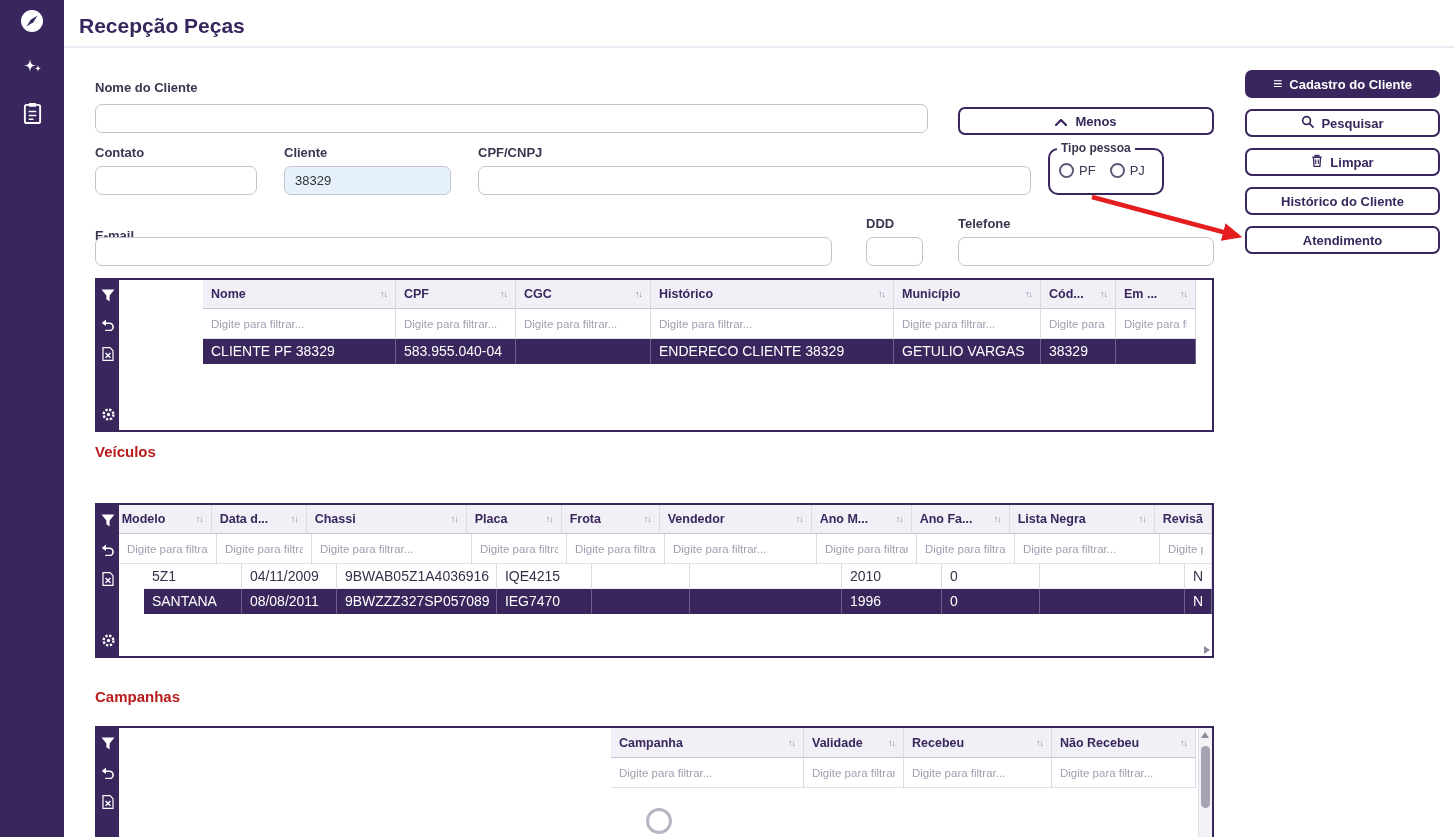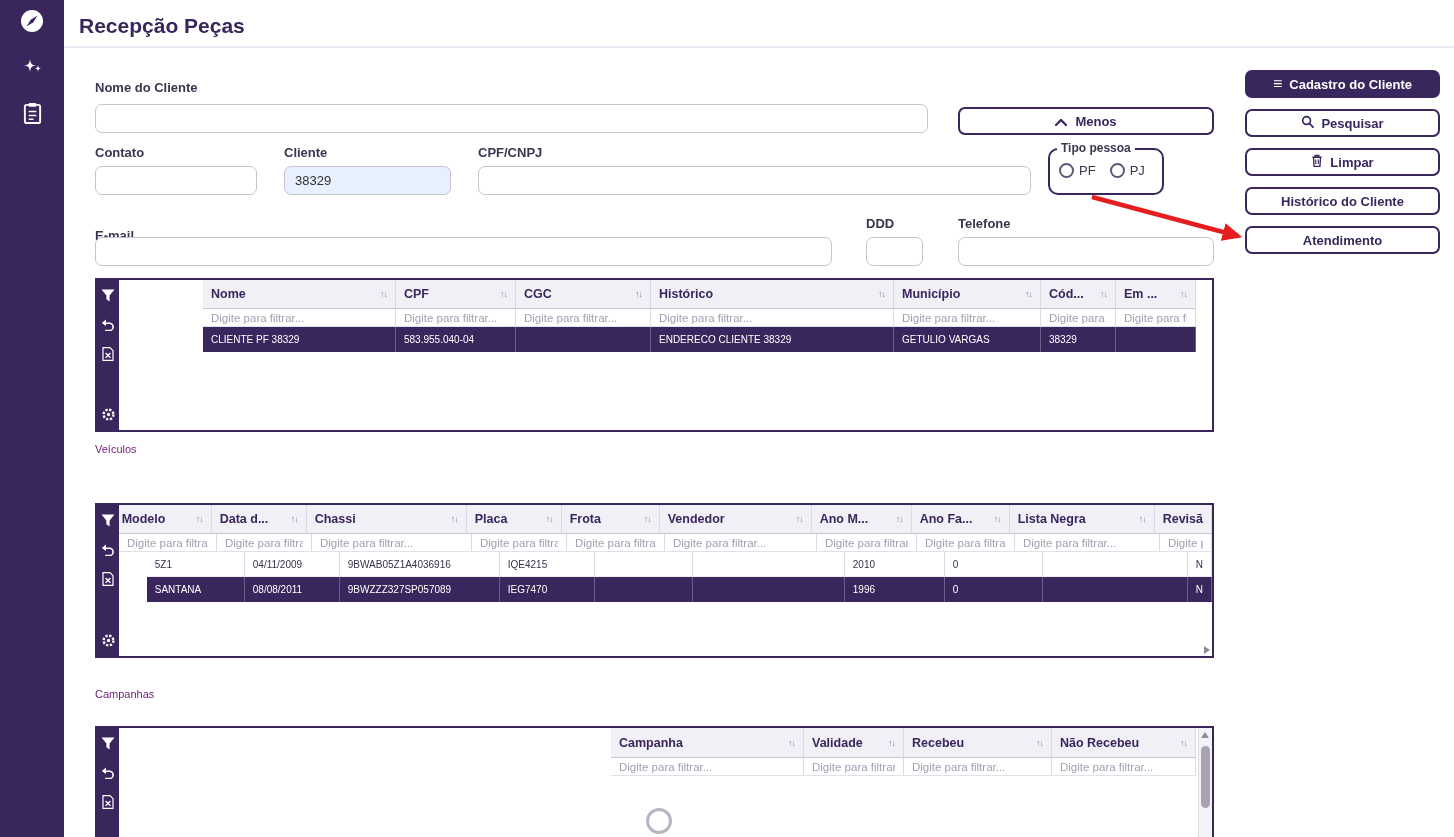--- a/index.html
+++ b/index.html
@@ -28,39 +28,39 @@
   .tplab{font-size:13px;color:#3a3550;}
   
   .abtn{position:absolute;left:1245px;width:195px;height:28px;box-sizing:border-box;border:2px solid #38265c;
         border-radius:7px;background:#fff;color:#38265c;font-weight:bold;font-size:13px;display:flex;
         align-items:center;justify-content:center;gap:7px;cursor:pointer;font-family:inherit;}
   .abtn.fill{background:#38265c;color:#fff;}
   .glyph{font-weight:bold;line-height:1;}
   
   .ann{position:absolute;left:1078px;top:186px;z-index:50;pointer-events:none;}
   
-  .stitle{position:absolute;font-size:11px;font-weight:normal;color:#701a75;}
+  .stitle{position:absolute;font-size:15px;font-weight:bold;color:#b91c1c;}
   
   .tbl{position:absolute;display:flex;border:2px solid #38265c;background:#fff;box-sizing:border-box;}
   .tb{flex:0 0 22px;background:#38265c;display:flex;flex-direction:column;align-items:center;
       padding:8px 0;gap:14px;box-sizing:border-box;}
   .tbi{width:15px;height:15px;display:flex;align-items:center;justify-content:center;cursor:pointer;}
   .tbi.gear{margin-top:auto;}
   .grid{flex:1;display:flex;flex-direction:column;overflow:hidden;position:relative;align-items:flex-end;}
   .row{display:flex;align-items:stretch;}
   .cell{box-sizing:border-box;display:flex;align-items:center;padding:0 8px;overflow:hidden;
         white-space:nowrap;border-right:1px solid #ddd9e5;}
   .hc{height:29px;background:#f2f0f7;border-bottom:1px solid #c9c4d8;font-weight:bold;font-size:12.5px;
       color:#38265c;justify-content:space-between;gap:4px;cursor:pointer;}
   .sort{font-size:9px;color:#8a84a0;letter-spacing:-1px;flex:0 0 auto;}
-  .fc{height:18px;border-bottom:1px solid #e2dfe9;padding:0 2px;}
+  .fc{height:30px;border-bottom:1px solid #e2dfe9;padding:0 2px;}
   .flt{border:none;outline:none;background:transparent;width:100%;font-size:11.5px;color:#5a5568;
        font-family:inherit;padding:0 6px;}
   .flt::placeholder{color:#a39db1;}
-  .dc{height:25px;font-size:10px;color:#37324a;border-bottom:1px solid #eeecf3;}
+  .dc{height:25px;font-size:14px;color:#37324a;border-bottom:1px solid #eeecf3;}
   .drow.sel .dc{background:#38265c;color:#fff;border-right:1px solid rgba(255,255,255,.28);
                 border-bottom:1px solid #38265c;}
   .nob{border:none !important;background:transparent !important;}
   
   .ct0{width:193px}.ct1{width:120px}.ct2{width:135px}.ct3{width:243px}.ct4{width:147px}
   .ct5{width:75px}.ct6{width:80px}.ctf{flex:1}
   
   .vt0{width:98px}.vt1{width:95px}.vt2{width:160px}.vt3{width:95px}.vt4{width:98px}
   .vt5{width:152px}.vt6{width:100px}.vt7{width:98px}.vt8{width:145px}.vt9{flex:1}
   

